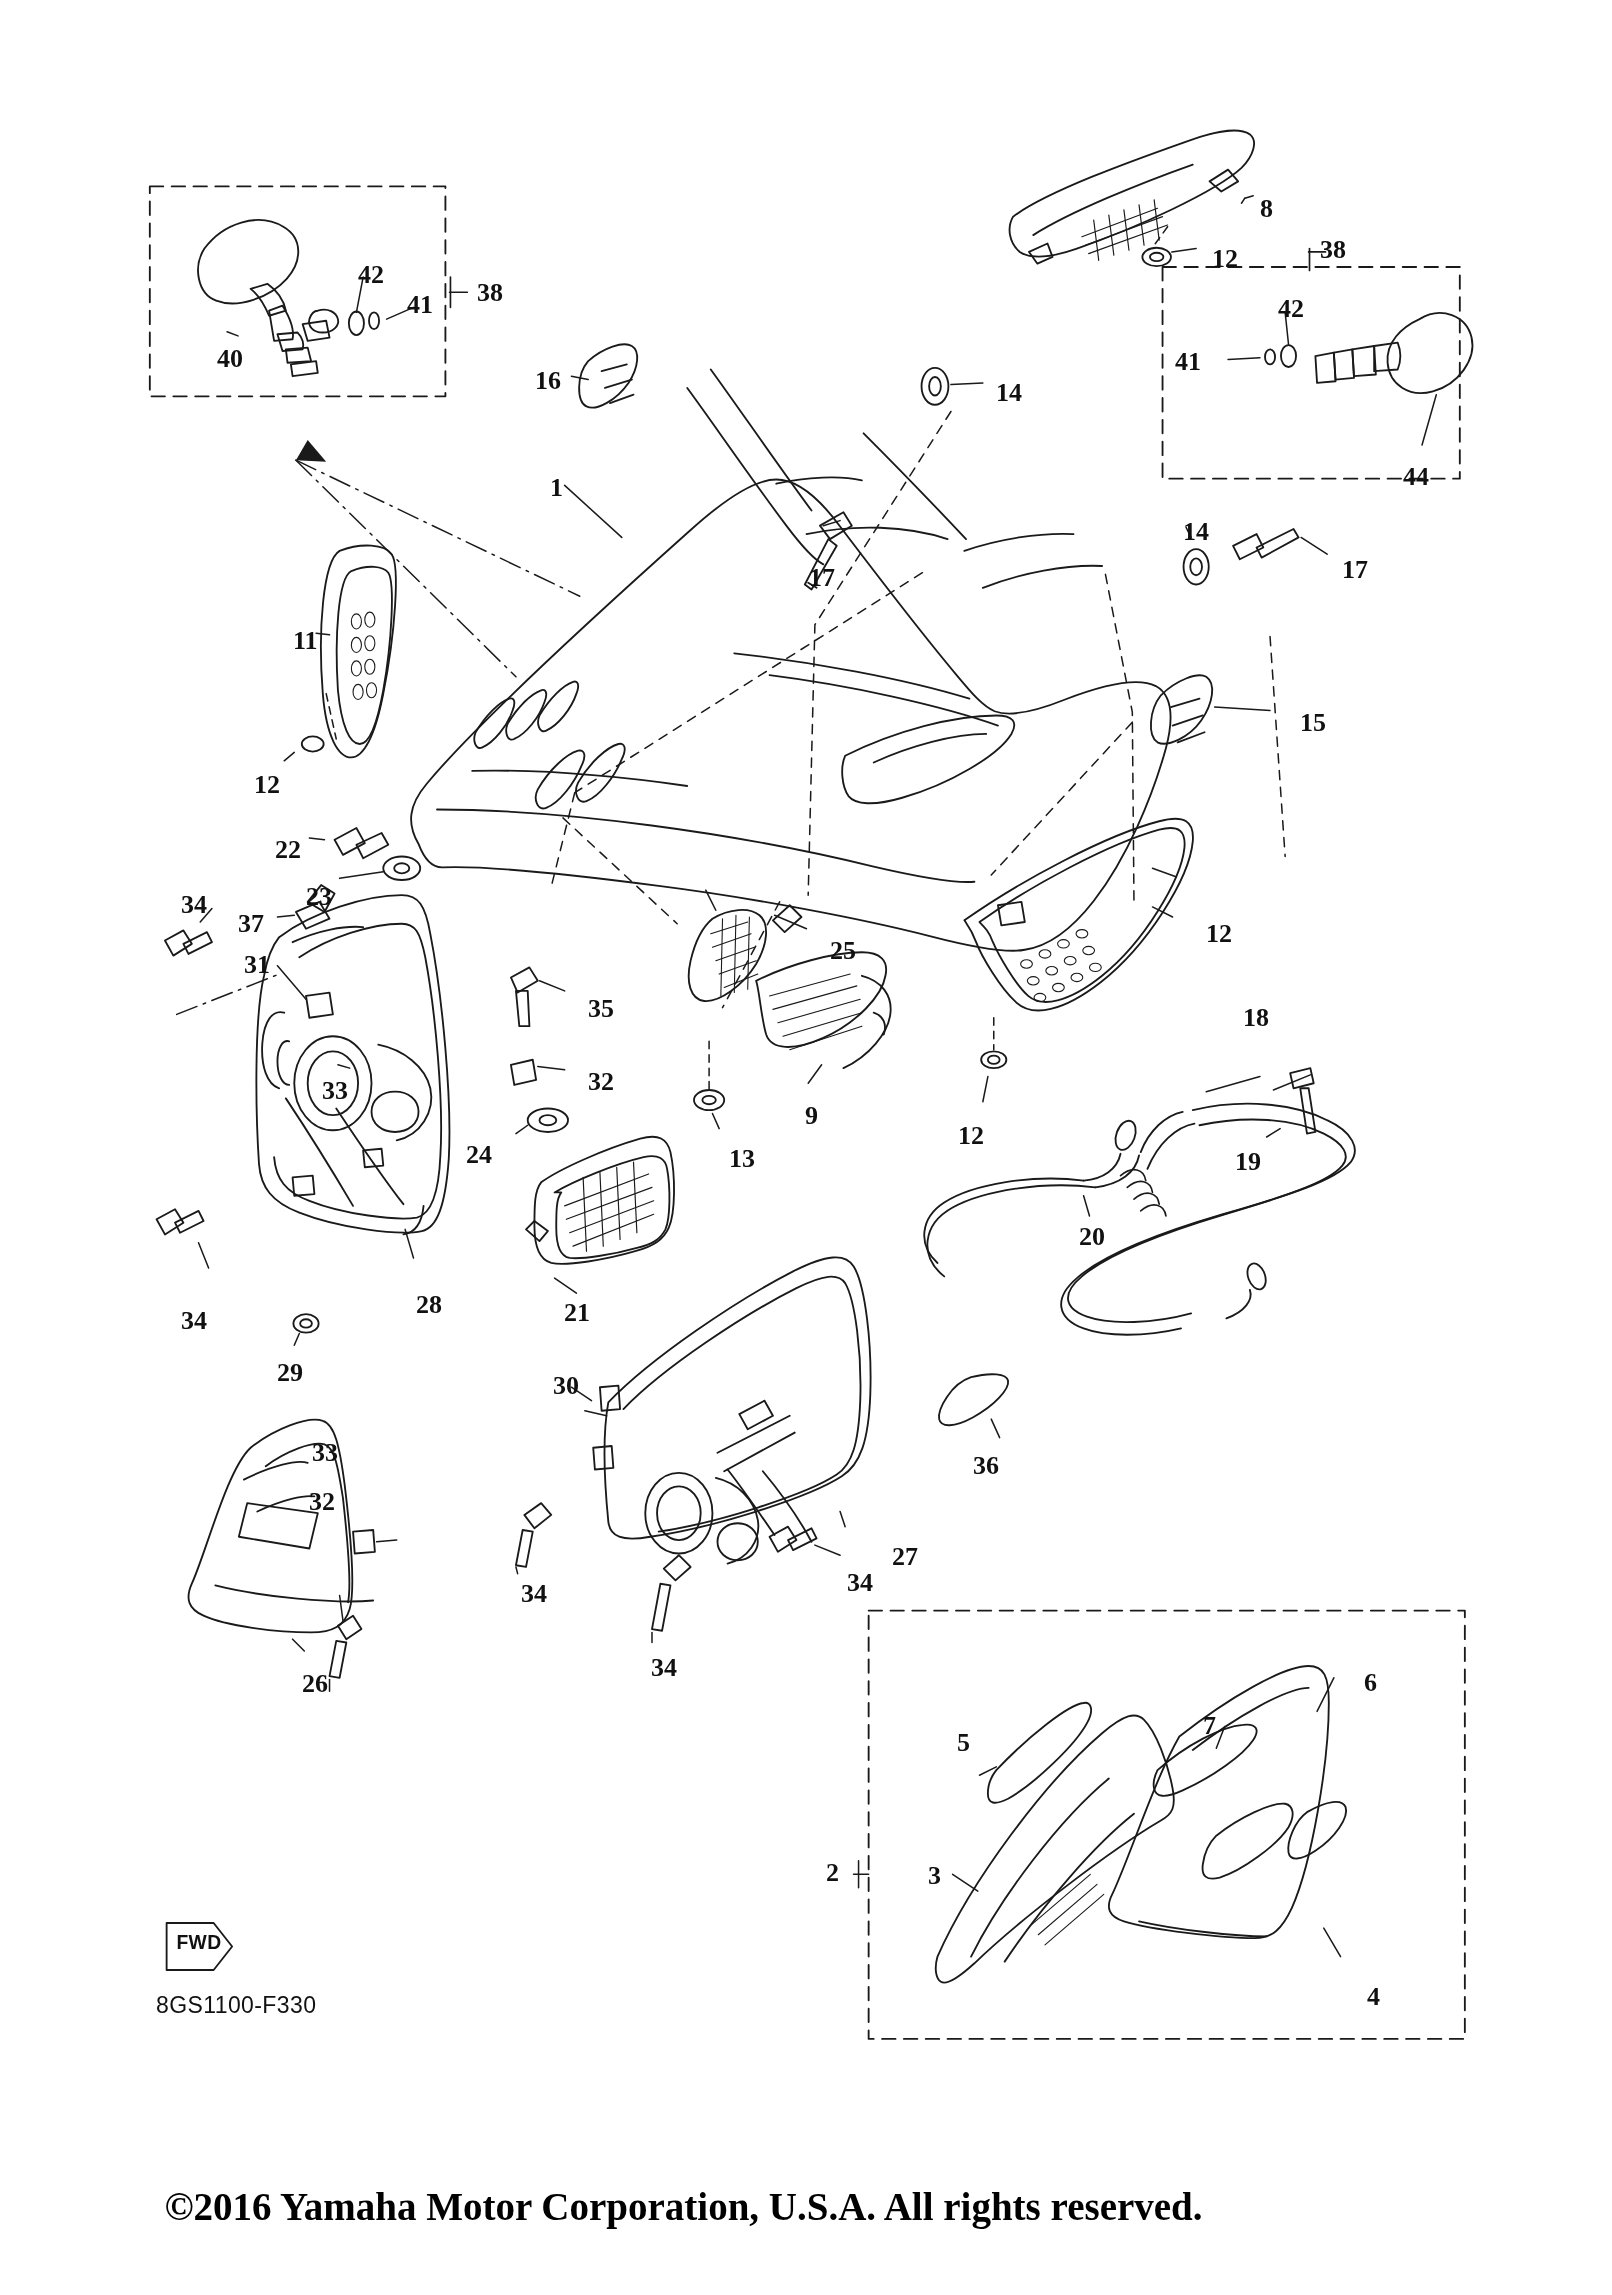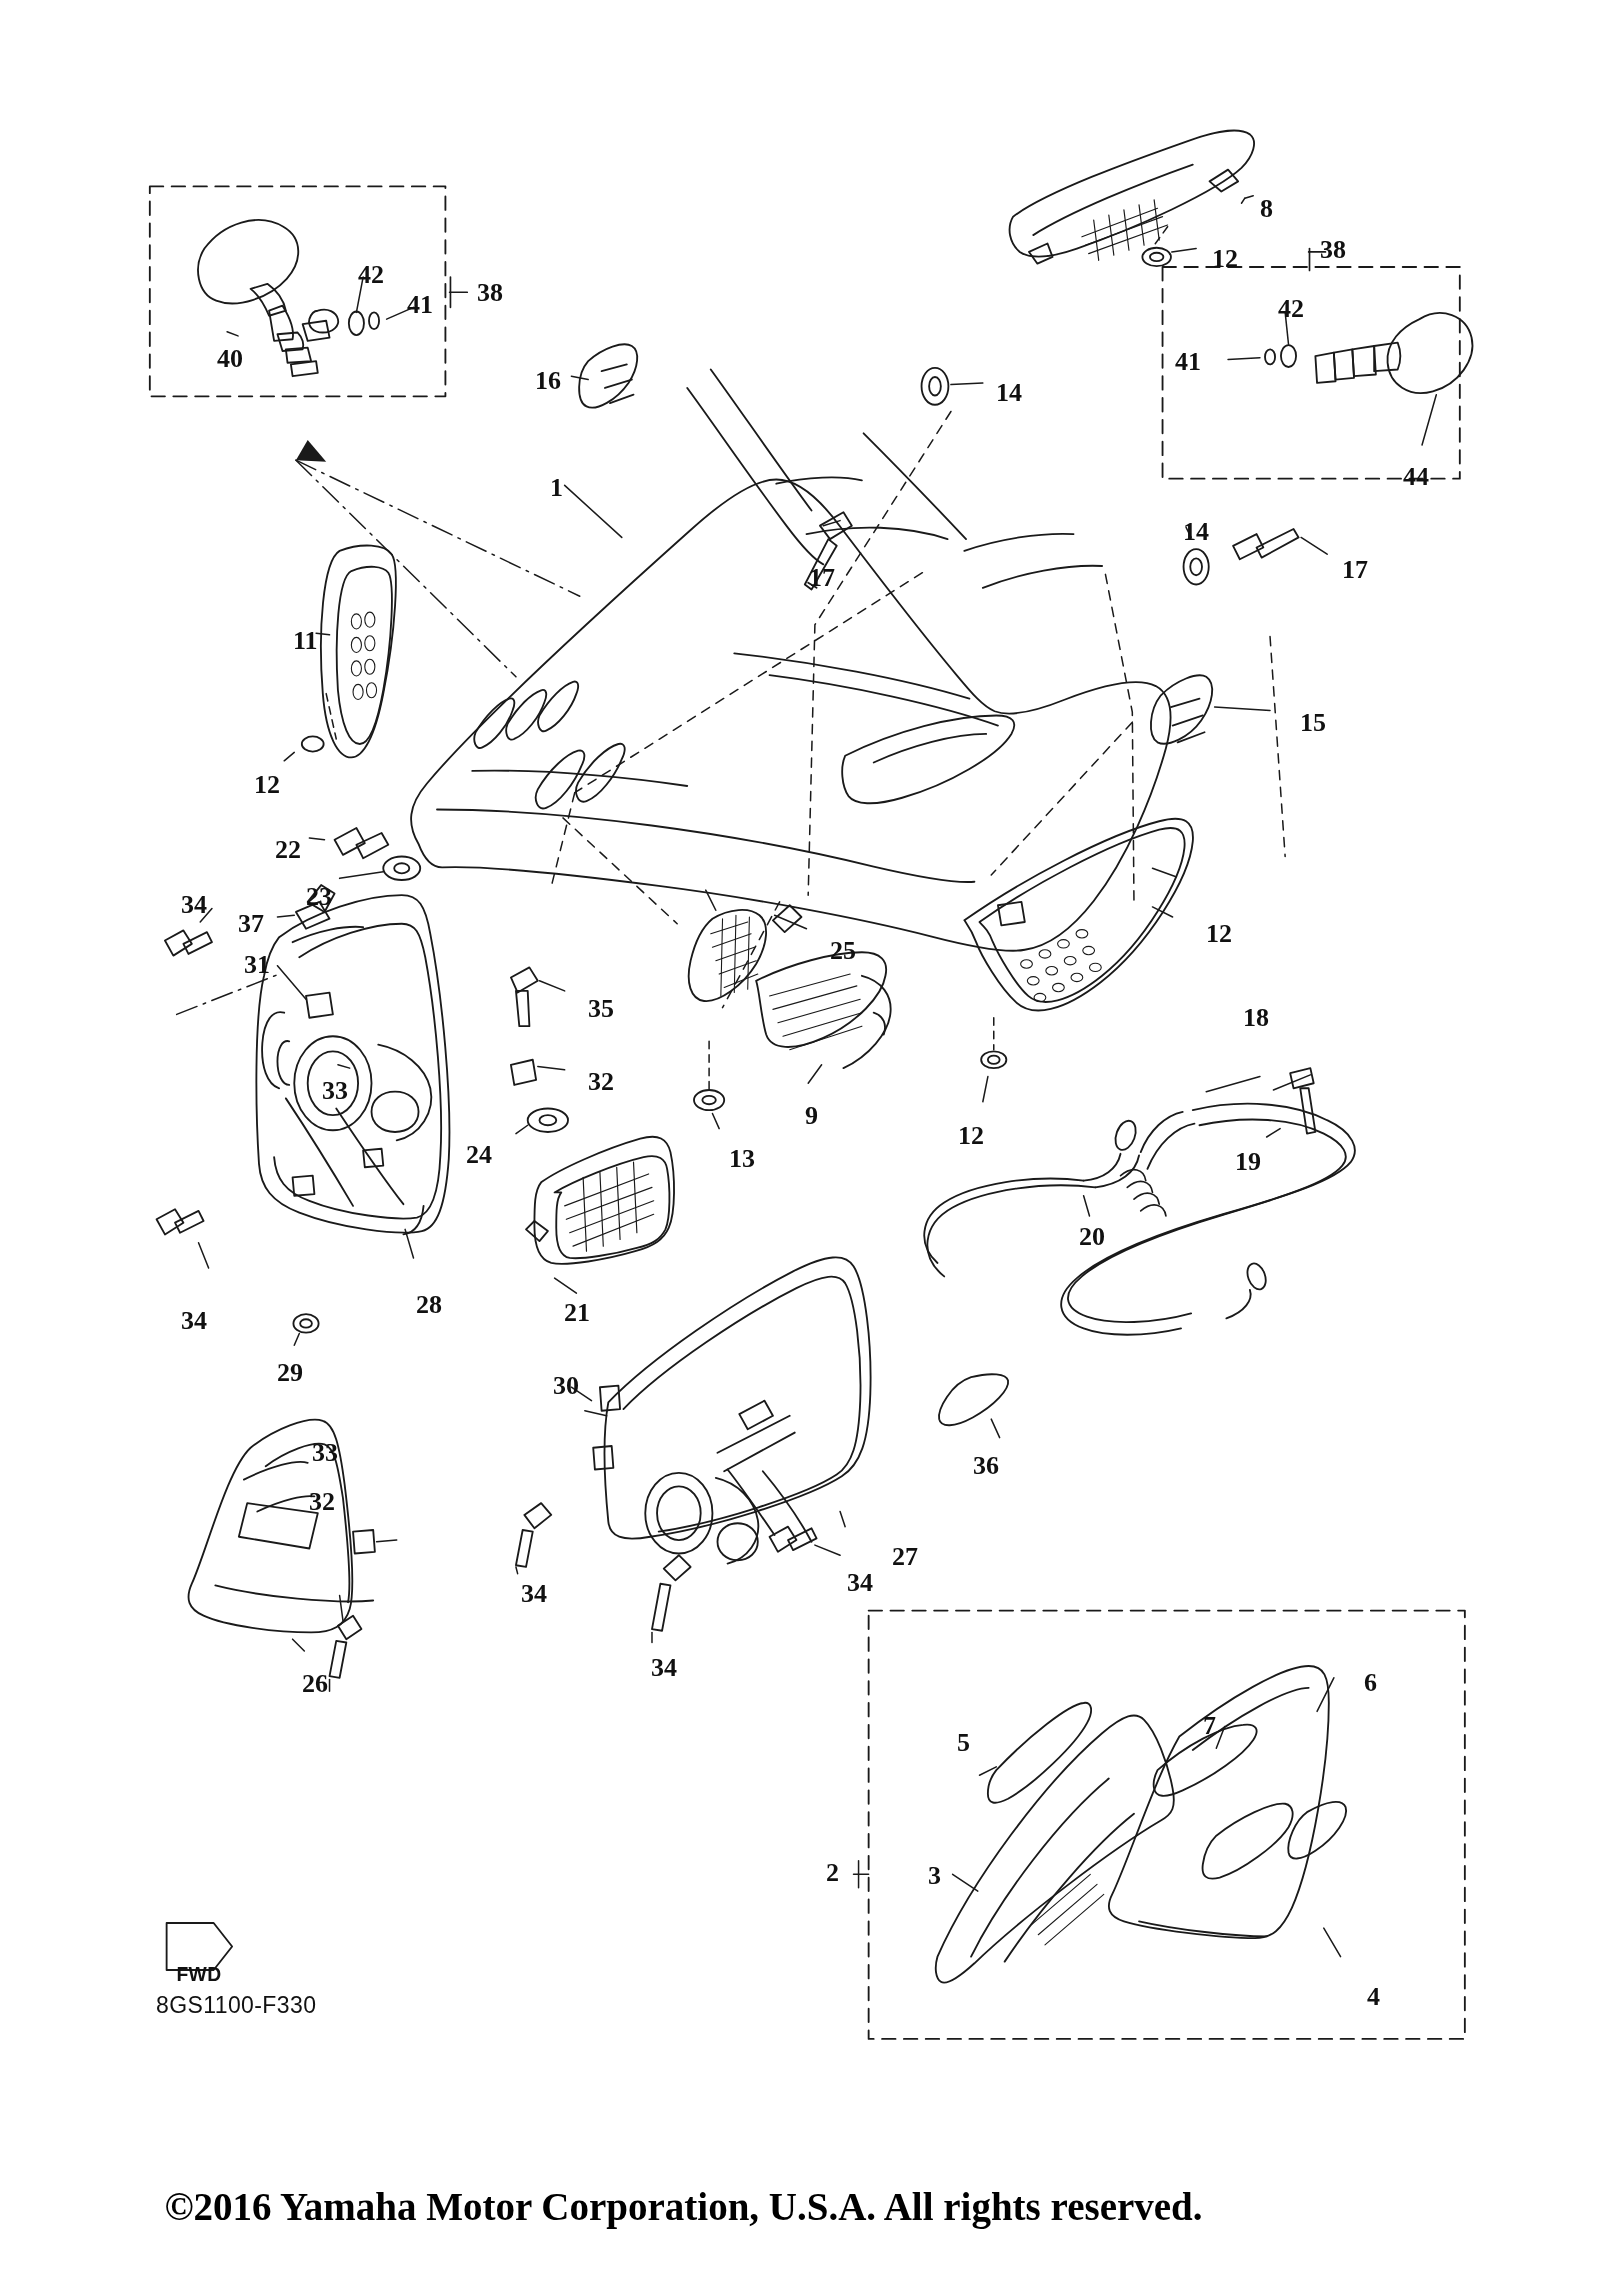--- a/index.html
+++ b/index.html
@@ -40,21 +40,20 @@
     position: absolute;
     left: 172px;
     top: 1932px;
     width: 54px;
     text-align: center;
     font-family: "Liberation Sans", sans-serif;
     font-size: 19.3px;
     font-weight: 700;
     letter-spacing: 0.4px;
     color: #111111;
-    margin-top: 32px;
   }
   .part-code {
     position: absolute;
     left: 156px;
     top: 1992px;
     font-family: "Liberation Sans", sans-serif;
     font-size: 23px;
     font-weight: 400;
     color: #111111;
     letter-spacing: 0.4px;

